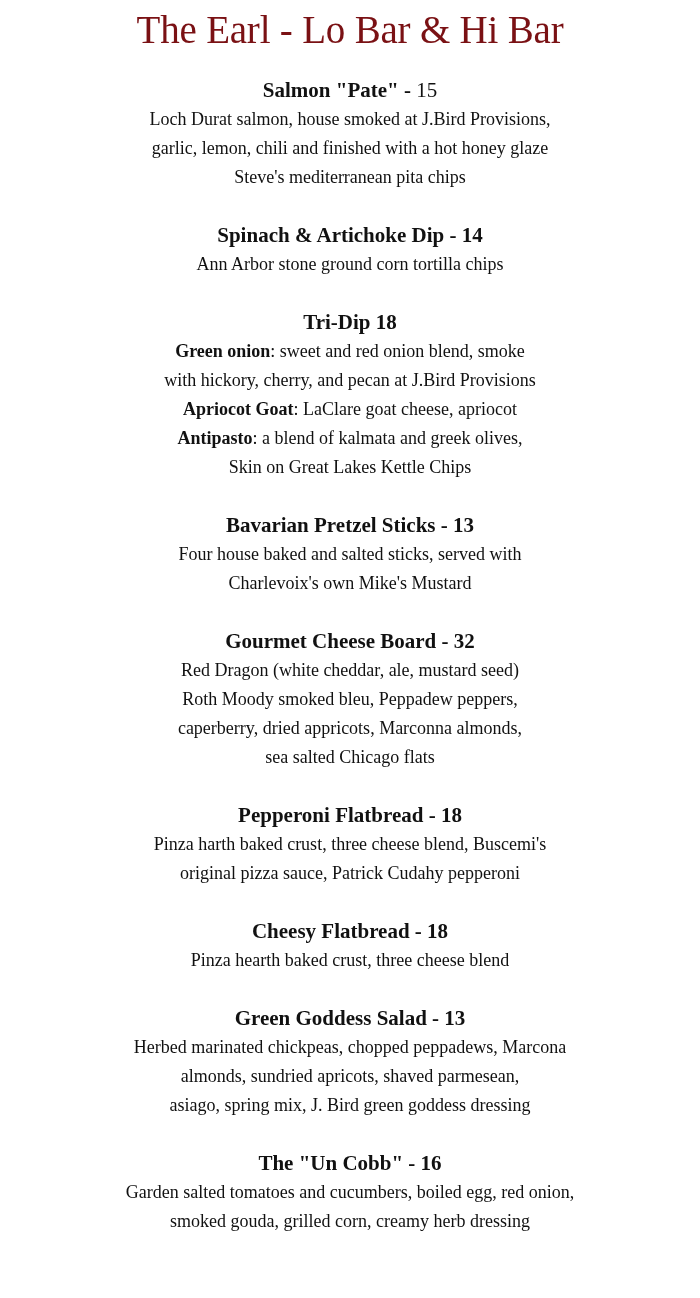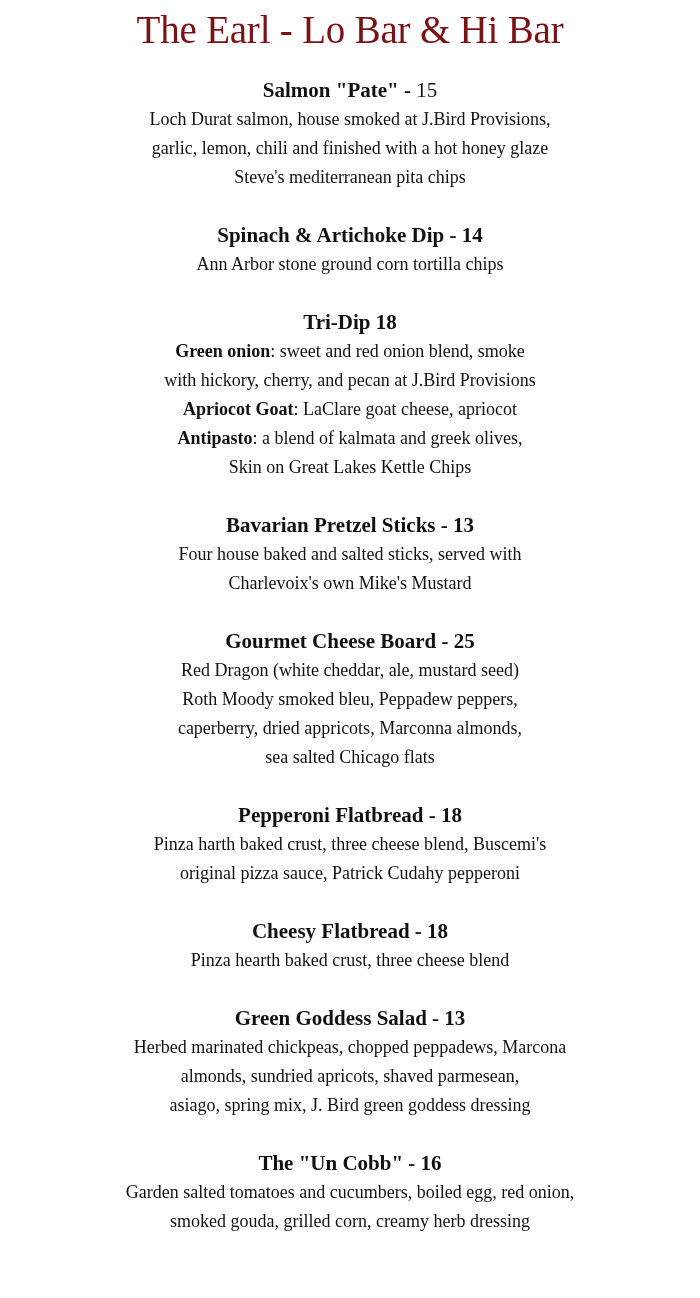--- a/index.html
+++ b/index.html
@@ -86,21 +86,21 @@
       <p class="desc-line">Skin on Great Lakes Kettle Chips</p>
     </div>
 
     <div class="item">
       <p class="item-name"><span>Bavarian Pretzel Sticks</span><span class="price-sep"> - </span><span class="price">13</span></p>
       <p class="desc-line">Four house baked and salted sticks, served with</p>
       <p class="desc-line">Charlevoix's own Mike's Mustard</p>
     </div>
 
     <div class="item">
-      <p class="item-name"><span>Gourmet Cheese Board</span><span class="price-sep"> - </span><span class="price">25</span></p>
+      <p class="item-name"><span>Gourmet Cheese Board</span><span class="price-sep"> - </span><span class="price">32</span></p>
       <p class="desc-line">Red Dragon (white cheddar, ale, mustard seed)</p>
       <p class="desc-line">Roth Moody smoked bleu, Peppadew peppers,</p>
       <p class="desc-line">caperberry, dried appricots, Marconna almonds,</p>
       <p class="desc-line">sea salted Chicago flats</p>
     </div>
 
     <div class="item">
       <p class="item-name"><span>Pepperoni Flatbread</span><span class="price-sep"> - </span><span class="price">18</span></p>
       <p class="desc-line">Pinza harth baked crust, three cheese blend, Buscemi's</p>
       <p class="desc-line">original pizza sauce, Patrick Cudahy pepperoni</p>

